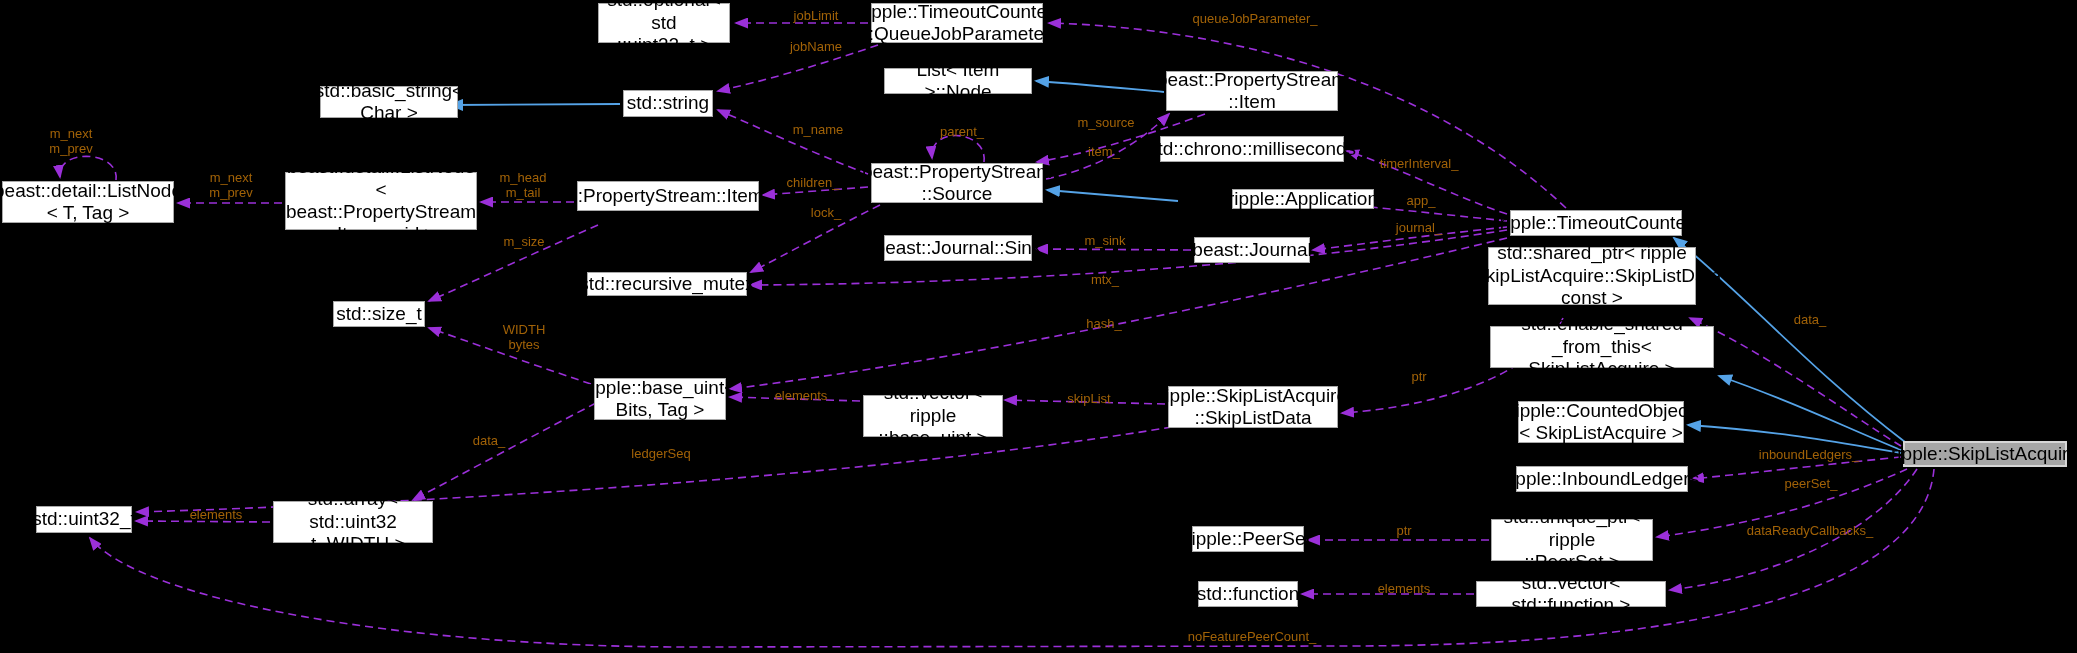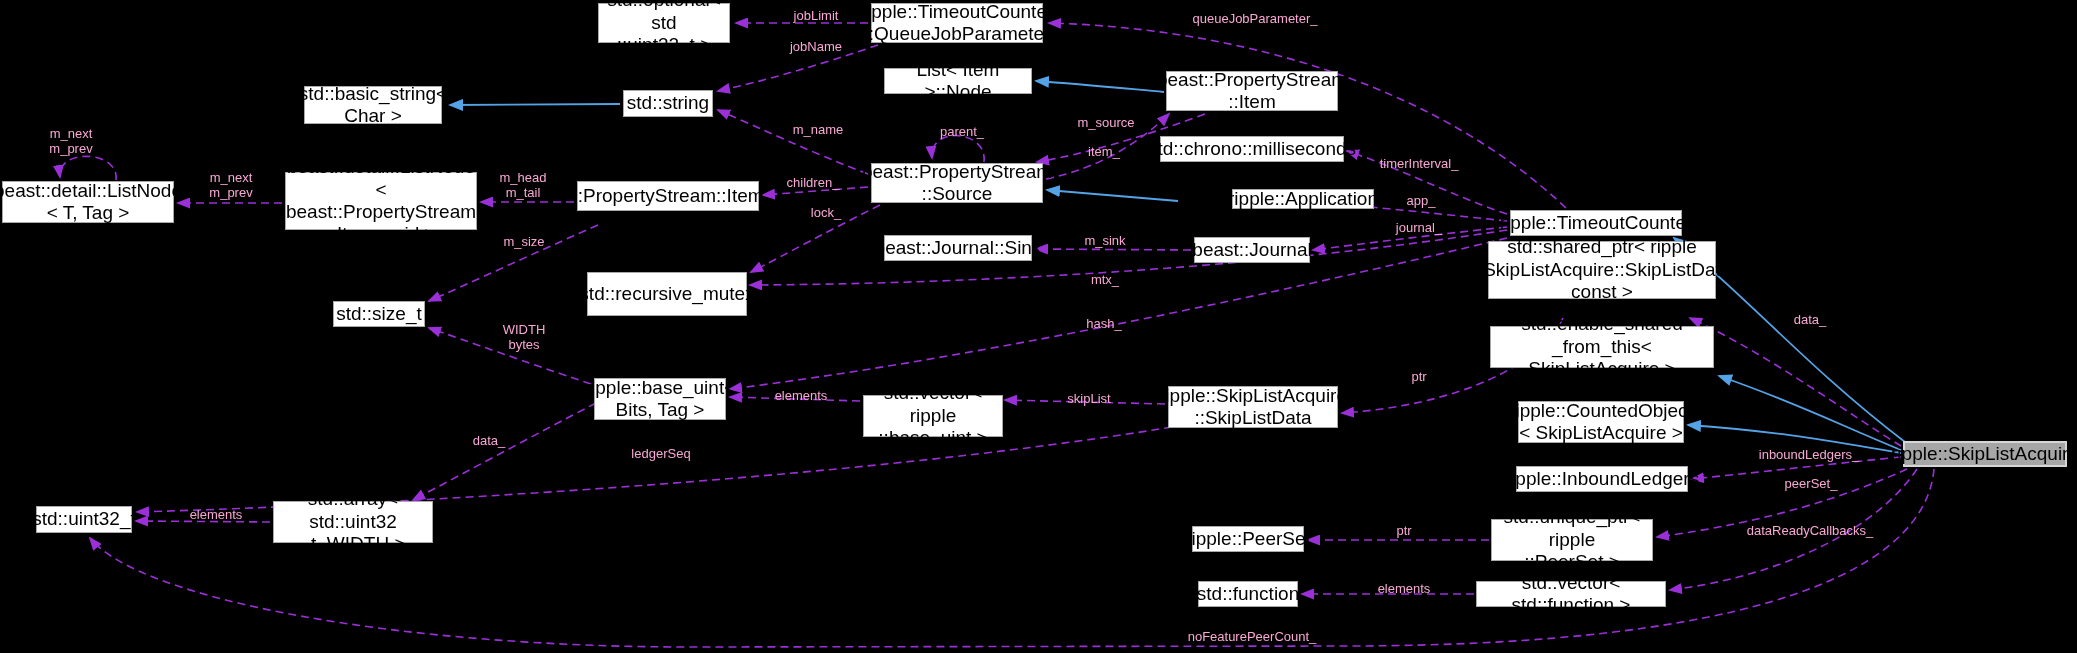--- a/index.html
+++ b/index.html
@@ -3,21 +3,21 @@
 <meta charset="utf-8">
 <style>
   html,body{margin:0;padding:0;background:#000;}
   .stage{position:relative;width:2077px;height:653px;background:#000;overflow:hidden;
          font-family:"Liberation Sans",sans-serif;}
   .node{position:absolute;display:flex;align-items:center;justify-content:center;
         text-align:center;background:#ffffff;border:1.5px solid #a9a9a9;color:#000;
         font-size:19px;line-height:1.18;white-space:pre-line;box-sizing:border-box;
         padding:1px 0;cursor:pointer;}
   .node.hl{background:#a6a6a6;border:2px solid #d6d6d6;}
-  .elabel{position:absolute;transform:translate(-50%,-50%);color:#f9a8d4;font-size:13px;
+  .elabel{position:absolute;transform:translate(-50%,-50%);color:#a16207;font-size:13px;
           line-height:1.12;white-space:pre-line;text-align:center;}
   svg.edges{position:absolute;left:0;top:0;}
 </style>
 </head>
 <body>
 
 <div class="stage">
 
   <svg class="edges" width="2077" height="653" viewBox="0 0 2077 653">
     <defs>
@@ -70,44 +70,44 @@
       <path d="M 1905,442 C 1810,370 1740,290 1674,238" marker-end="url(#mb)"></path>
       <path d="M 1901,450 C 1840,425 1790,400 1719,376" marker-end="url(#mb)"></path>
       <path d="M 1901,453 C 1850,445 1790,432 1688,425" marker-end="url(#mb)"></path>
     </g>
   </svg>
 
   <div class="node" style="left:598px;top:3px;width:132px;height:40px">std::optional&lt; std
 ::uint32_t &gt;</div>
   <div class="node" style="left:871px;top:3px;width:172px;height:40px">ripple::TimeoutCounter
 ::QueueJobParameter</div>
-  <div class="node" style="left:304px;top:86px;width:138px;height:38px">std::basic_string&lt;
+  <div class="node" style="left:320px;top:86px;width:138px;height:32px">std::basic_string&lt;
 Char &gt;</div>
   <div class="node" style="left:623px;top:90px;width:90px;height:27px">std::string</div>
   <div class="node" style="left:884px;top:68px;width:148px;height:26px">List&lt; Item &gt;::Node</div>
   <div class="node" style="left:1166px;top:71px;width:172px;height:40px">beast::PropertyStream
 ::Item</div>
   <div class="node" style="left:1160px;top:136px;width:184px;height:26px">std::chrono::milliseconds</div>
   <div class="node" style="left:2px;top:181px;width:172px;height:42px">beast::detail::ListNode
 &lt; T, Tag &gt;</div>
   <div class="node" style="left:285px;top:172px;width:192px;height:58px">beast::detail::ListNode
 &lt; beast::PropertyStream
 ::Item, void &gt;</div>
   <div class="node" style="left:577px;top:181px;width:182px;height:30px">beast::List&lt; beast
 ::PropertyStream::Item &gt;</div>
   <div class="node" style="left:871px;top:163px;width:172px;height:40px">beast::PropertyStream
 ::Source</div>
   <div class="node" style="left:1232px;top:189px;width:142px;height:20px">ripple::Application</div>
   <div class="node" style="left:1510px;top:210px;width:172px;height:26px">ripple::TimeoutCounter</div>
-  <div class="node" style="left:1488px;top:241px;width:228px;height:58px">std::shared_ptr&lt; ripple
+  <div class="node" style="left:1488px;top:247px;width:208px;height:58px">std::shared_ptr&lt; ripple
 ::SkipListAcquire::SkipListData
 const &gt;</div>
   <div class="node" style="left:884px;top:235px;width:148px;height:26px">beast::Journal::Sink</div>
   <div class="node" style="left:1194px;top:237px;width:116px;height:26px">beast::Journal</div>
-  <div class="node" style="left:587px;top:272px;width:160px;height:44px">std::recursive_mutex</div>
+  <div class="node" style="left:587px;top:272px;width:160px;height:24px">std::recursive_mutex</div>
   <div class="node" style="left:333px;top:301px;width:92px;height:26px">std::size_t</div>
   <div class="node" style="left:1490px;top:326px;width:224px;height:42px">std::enable_shared
 _from_this&lt; SkipListAcquire &gt;</div>
   <div class="node" style="left:1518px;top:401px;width:166px;height:42px">ripple::CountedObject
 &lt; SkipListAcquire &gt;</div>
   <div class="node" style="left:594px;top:378px;width:132px;height:42px">ripple::base_uint&lt;
 Bits, Tag &gt;</div>
   <div class="node" style="left:863px;top:395px;width:140px;height:42px">std::vector&lt; ripple
 ::base_uint &gt;</div>
   <div class="node" style="left:1168px;top:386px;width:170px;height:42px">ripple::SkipListAcquire

